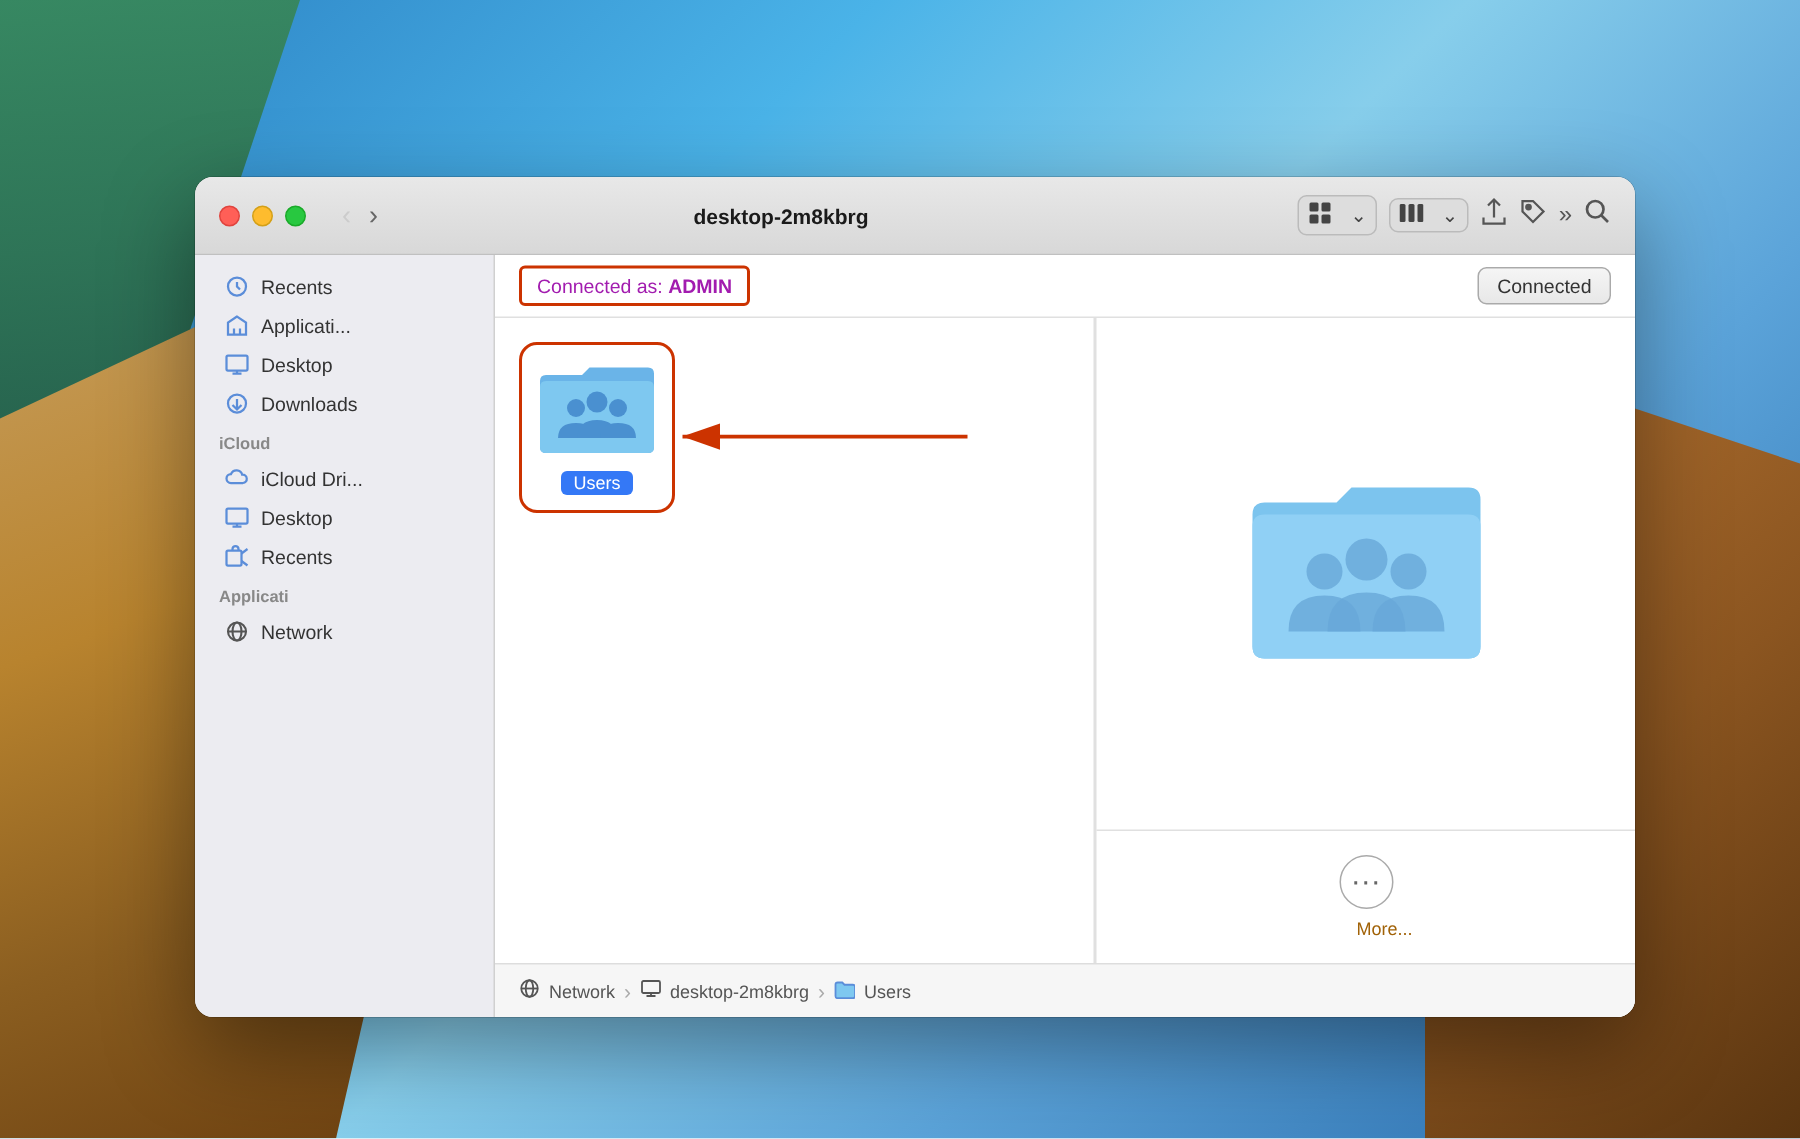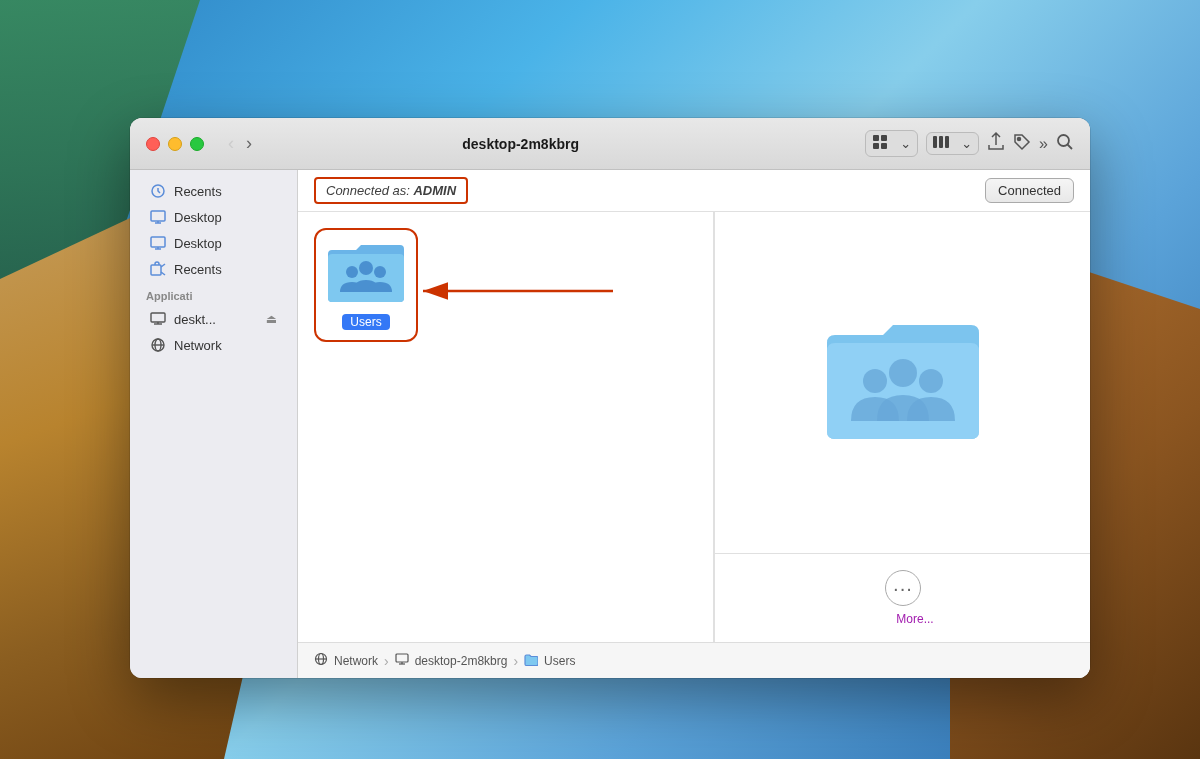--- a/index.html
+++ b/index.html
@@ -125,21 +125,21 @@
 
     
     .main-content {
       display: flex;
       flex: 1;
       overflow: hidden;
     }
 
     
     .sidebar {
-      width: 168px;
+      width: 200px;
       background: rgba(235, 235, 240, 0.95);
       border-right: 1px solid #d0d0d0;
       padding: 8px 0;
       flex-shrink: 0;
       overflow-y: auto;
     }
 
     .sidebar-section-label {
       font-size: 11px;
       font-weight: 600;
@@ -203,22 +203,21 @@
       justify-content: space-between;
       padding: 0 16px;
       flex-shrink: 0;
     }
 
     .connected-badge {
       border: 2px solid #cc3300;
       border-radius: 4px;
       padding: 4px 10px;
       font-size: 13px;
-      color: #404040;
-      font-style: italic;
+      color: #a21caf;
     }
 
     .connected-badge strong {
       font-weight: 800;
     }
 
     .disconnect-btn {
       background: none;
       border: 1px solid #aaa;
       border-radius: 6px;
@@ -311,21 +310,21 @@
       display: flex;
       align-items: center;
       justify-content: center;
       cursor: pointer;
       font-size: 18px;
       color: #555;
     }
 
     .more-label {
       font-size: 12px;
-      color: #a21caf;
+      color: #a16207;
       margin-left: 25px;
     }
 
     
     .status-bar {
       height: 36px;
       border-top: 1px solid #ddd;
       display: flex;
       align-items: center;
       padding: 0 16px;
@@ -481,34 +480,63 @@
       <div class="sidebar-item">
         <span class="sidebar-icon">
           <svg width="16" height="16" viewBox="0 0 16 16" fill="none" stroke="#5b8dd9" stroke-width="1.5">
             <circle cx="8" cy="8" r="6"></circle>
             <polyline points="8,5 8,8 10,10" stroke="#5b8dd9" stroke-width="1.5"></polyline>
           </svg>
         </span>
         <span class="sidebar-item-label">Recents</span>
       </div>
 
+      <div class="sidebar-item">
+        <span class="sidebar-icon">
+          <svg width="16" height="16" viewBox="0 0 16 16" fill="none" stroke="#5b8dd9" stroke-width="1.5">
+            <path d="M8 2L2 6v8h12V6z"></path>
+            <line x1="6" y1="14" x2="6" y2="10"></line>
+            <line x1="10" y1="14" x2="10" y2="10"></line>
+          </svg>
+        </span>
+        <span class="sidebar-item-label">Applicati...</span>
+      </div>
 
       <div class="sidebar-item">
         <span class="sidebar-icon">
           <svg width="16" height="16" viewBox="0 0 16 16" fill="none" stroke="#5b8dd9" stroke-width="1.5">
             <rect x="1" y="2" width="14" height="10" rx="1"></rect>
             <line x1="5" y1="14" x2="11" y2="14"></line>
             <line x1="8" y1="12" x2="8" y2="14"></line>
           </svg>
         </span>
         <span class="sidebar-item-label">Desktop</span>
       </div>
 
-
-
+      <div class="sidebar-item">
+        <span class="sidebar-icon">
+          <svg width="16" height="16" viewBox="0 0 16 16" fill="none" stroke="#5b8dd9" stroke-width="1.5">
+            <circle cx="8" cy="8" r="6"></circle>
+            <line x1="8" y1="5" x2="8" y2="11"></line>
+            <polyline points="5,9 8,12 11,9"></polyline>
+          </svg>
+        </span>
+        <span class="sidebar-item-label">Downloads</span>
+      </div>
+
+      <div class="sidebar-section-label">iCloud</div>
+
+      <div class="sidebar-item">
+        <span class="sidebar-icon">
+          <svg width="16" height="14" viewBox="0 0 16 14" fill="none" stroke="#5b8dd9" stroke-width="1.5">
+            <path d="M12 10H4a3 3 0 010-6 4 4 0 017.5.5A2.5 2.5 0 0112 10z"></path>
+          </svg>
+        </span>
+        <span class="sidebar-item-label">iCloud Dri...</span>
+      </div>
 
 
       <div class="sidebar-item">
         <span class="sidebar-icon">
           <svg width="16" height="16" viewBox="0 0 16 16" fill="none" stroke="#5b8dd9" stroke-width="1.5">
             <rect x="1" y="2" width="14" height="10" rx="1"></rect>
             <line x1="5" y1="14" x2="11" y2="14"></line>
             <line x1="8" y1="12" x2="8" y2="14"></line>
           </svg>
         </span>
@@ -522,31 +550,20 @@
             <path d="M5 4V3a2 2 0 014 0v1"></path>
             <line x1="11" y1="6" x2="15" y2="3"></line>
             <line x1="11" y1="11" x2="15" y2="14"></line>
           </svg>
         </span>
         <span class="sidebar-item-label">Recents</span>
       </div>
 
       <div class="sidebar-section-label">Applicati</div>
 
-      <div class="sidebar-item">
-        <span class="sidebar-icon">
-          <svg width="16" height="16" viewBox="0 0 16 16" fill="none" stroke="#555" stroke-width="1.4">
-            <rect x="1" y="2" width="14" height="9" rx="1"></rect>
-            <line x1="4" y1="13" x2="12" y2="13"></line>
-            <line x1="8" y1="11" x2="8" y2="13"></line>
-          </svg>
-        </span>
-        <span class="sidebar-item-label">deskt...</span>
-        <button class="eject-btn">⏏</button>
-      </div>
 
       <div class="sidebar-item">
         <span class="sidebar-icon">
           <svg width="16" height="16" viewBox="0 0 16 16" fill="none" stroke="#555" stroke-width="1.4">
             <circle cx="8" cy="8" r="6"></circle>
             <ellipse cx="8" cy="8" rx="3" ry="6"></ellipse>
             <line x1="2" y1="8" x2="14" y2="8"></line>
           </svg>
         </span>
         <span class="sidebar-item-label">Network</span>

